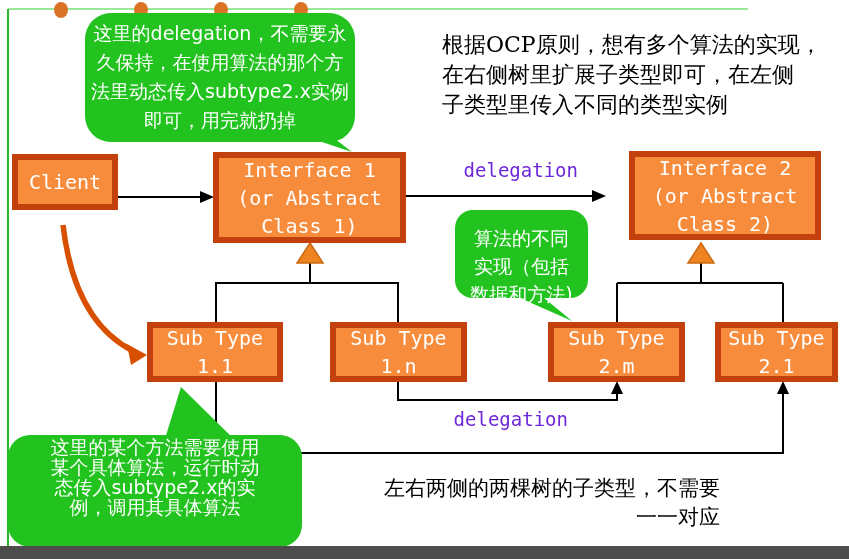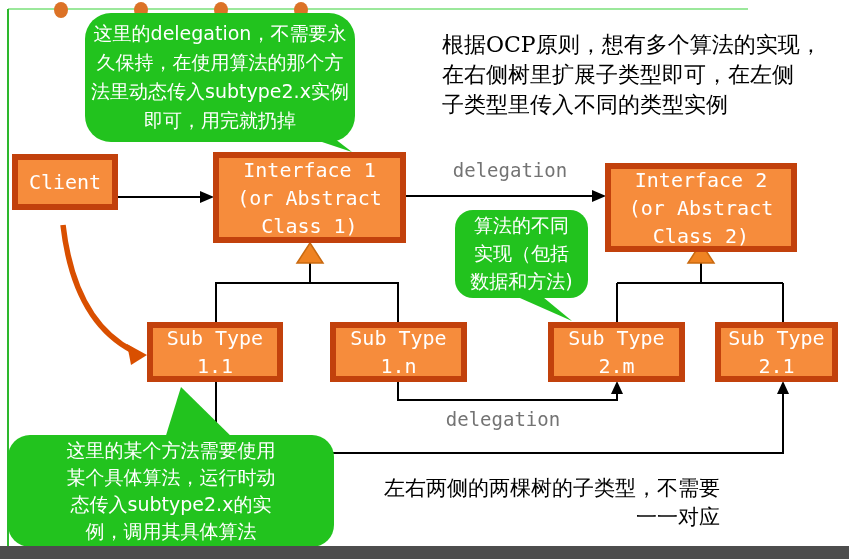--- a/index.html
+++ b/index.html
@@ -7,39 +7,39 @@
          font-family:"DejaVu Sans",sans-serif;}
   svg.layer{position:absolute;left:0;top:0;z-index:1;}
 
   
   .obox{position:absolute;z-index:2;background:#f68c3c;border:6px solid #c2410c;
         box-sizing:border-box;display:flex;align-items:center;justify-content:center;
         color:#fff;font-family:"DejaVu Sans Mono",monospace;font-size:20px;line-height:28px;
         text-align:center;white-space:pre-line;}
   .box-client    {left:12px;  top:154px; width:106px; height:56px;}
   .box-iface1    {left:213px; top:152px; width:193px; height:91px;}
-  .box-iface2    {left:605px; top:151px; width:192px; height:89px;margin-top:12px;}
+  .box-iface2    {left:629px; top:151px; width:192px; height:89px;}
   .box-st11      {left:147px; top:322px; width:136px; height:60px;}
   .box-st1n      {left:330px; top:322px; width:137px; height:60px;}
   .box-st2m      {left:548px; top:322px; width:137px; height:60px;}
   .box-st21      {left:715px; top:322px; width:123px; height:60px;}
 
   
   .bubble{position:absolute;z-index:3;background:#22c31e;color:#fff;text-align:center;
           white-space:pre-line;font-family:"DejaVu Sans",sans-serif;box-sizing:border-box;}
   .bubble-top   {left:85px; top:13px;  width:270px; height:129px;border-radius:26px;
                  font-size:19px;line-height:29px;padding-top:6px;}
   .bubble-mid   {left:455px;top:210px; width:133px; height:88px; border-radius:18px;
-                 font-size:19px;line-height:28px;padding-top:1px;}
-  .bubble-bot   {left:8px;  top:435px; width:326px; height:112px;border-radius:22px;
-                 font-size:19px;line-height:27px;padding-top:2px;}
+                 font-size:19px;line-height:28px;padding-top:14px;}
+  .bubble-bot   {left:8px;  top:435px; width:294px; height:112px;border-radius:22px;
+                 font-size:19px;line-height:20px;padding-top:2px;}
 
   
-  .mono-label{position:absolute;z-index:2;color:#737373;font-family:"DejaVu Sans Mono",monospace;
-              font-size:19px;text-align:center;white-space:pre;}
+  .mono-label{position:absolute;z-index:2;color:#6d28d9;font-family:"DejaVu Sans Mono",monospace;
+              font-size:19px;text-align:right;white-space:pre;}
   .lbl-deleg-top{left:442px;top:159px;width:136px;}
   .lbl-deleg-bot{left:438px;top:408px;width:130px;}
 
   .serif-par{position:absolute;z-index:2;color:#000;font-family:"DejaVu Serif",serif;
              white-space:pre-line;}
   .par-ocp{left:442px;top:30px;width:410px;font-size:22px;line-height:30px;text-align:left;}
   .par-corr{left:300px;top:474px;width:420px;font-size:21px;line-height:29px;text-align:right;}
 
   .bottom-bar{position:absolute;z-index:4;left:0;top:546px;width:849px;height:13px;background:#4d4d4d;}
 </style>

